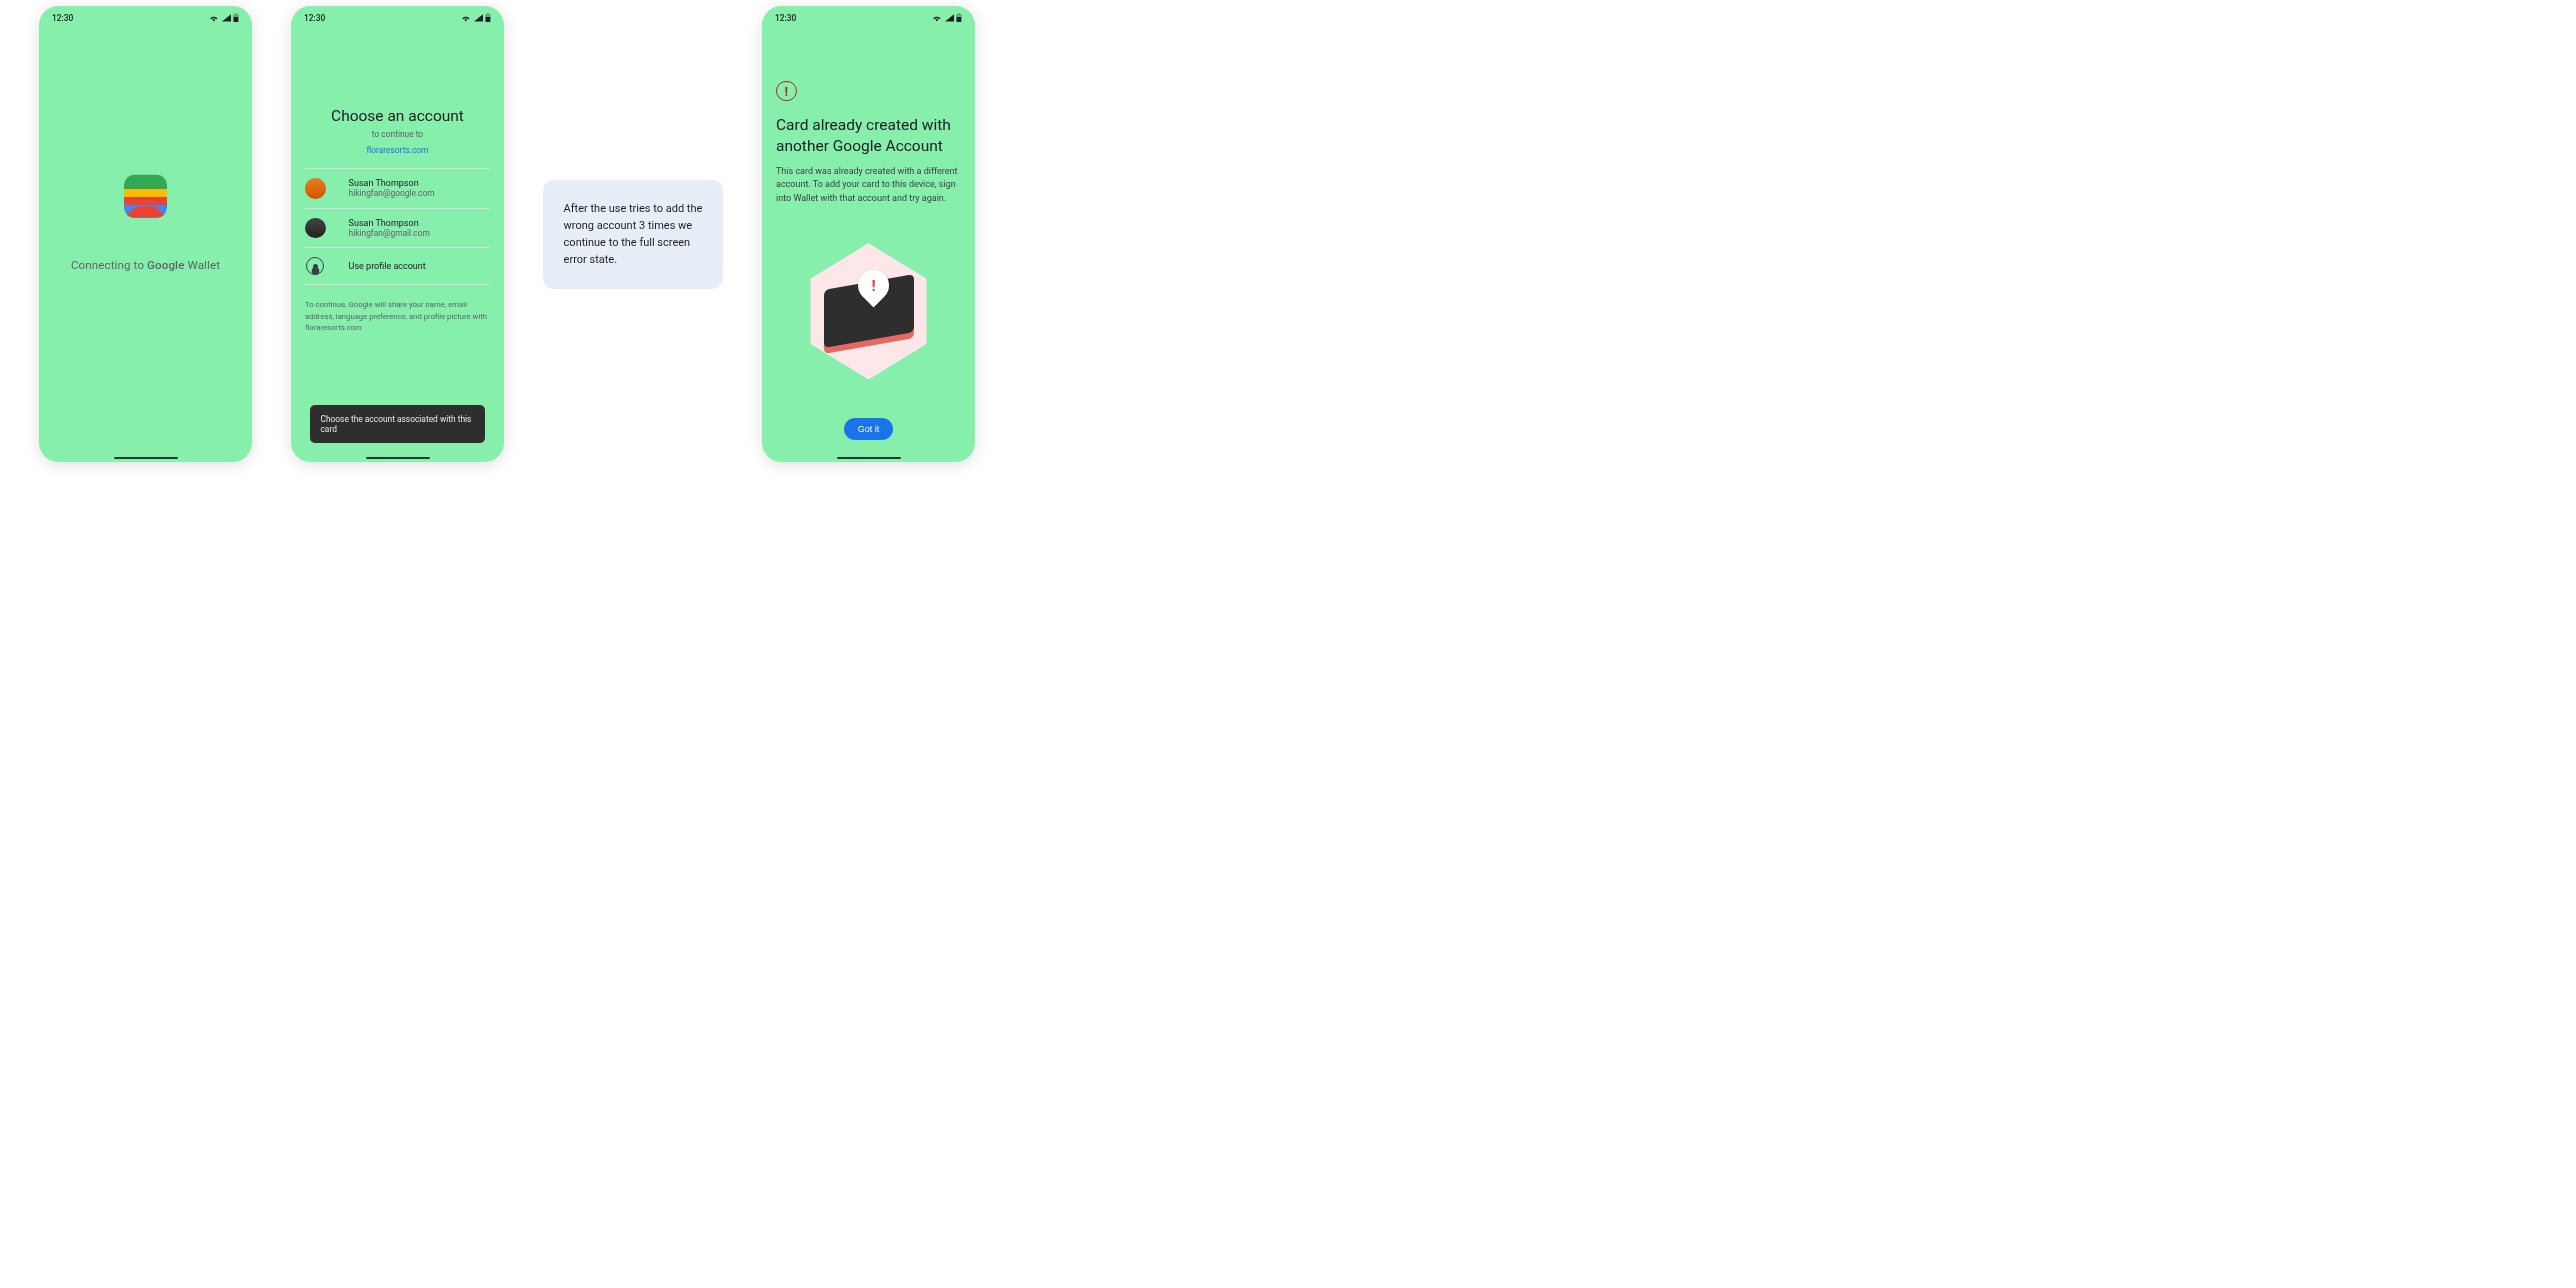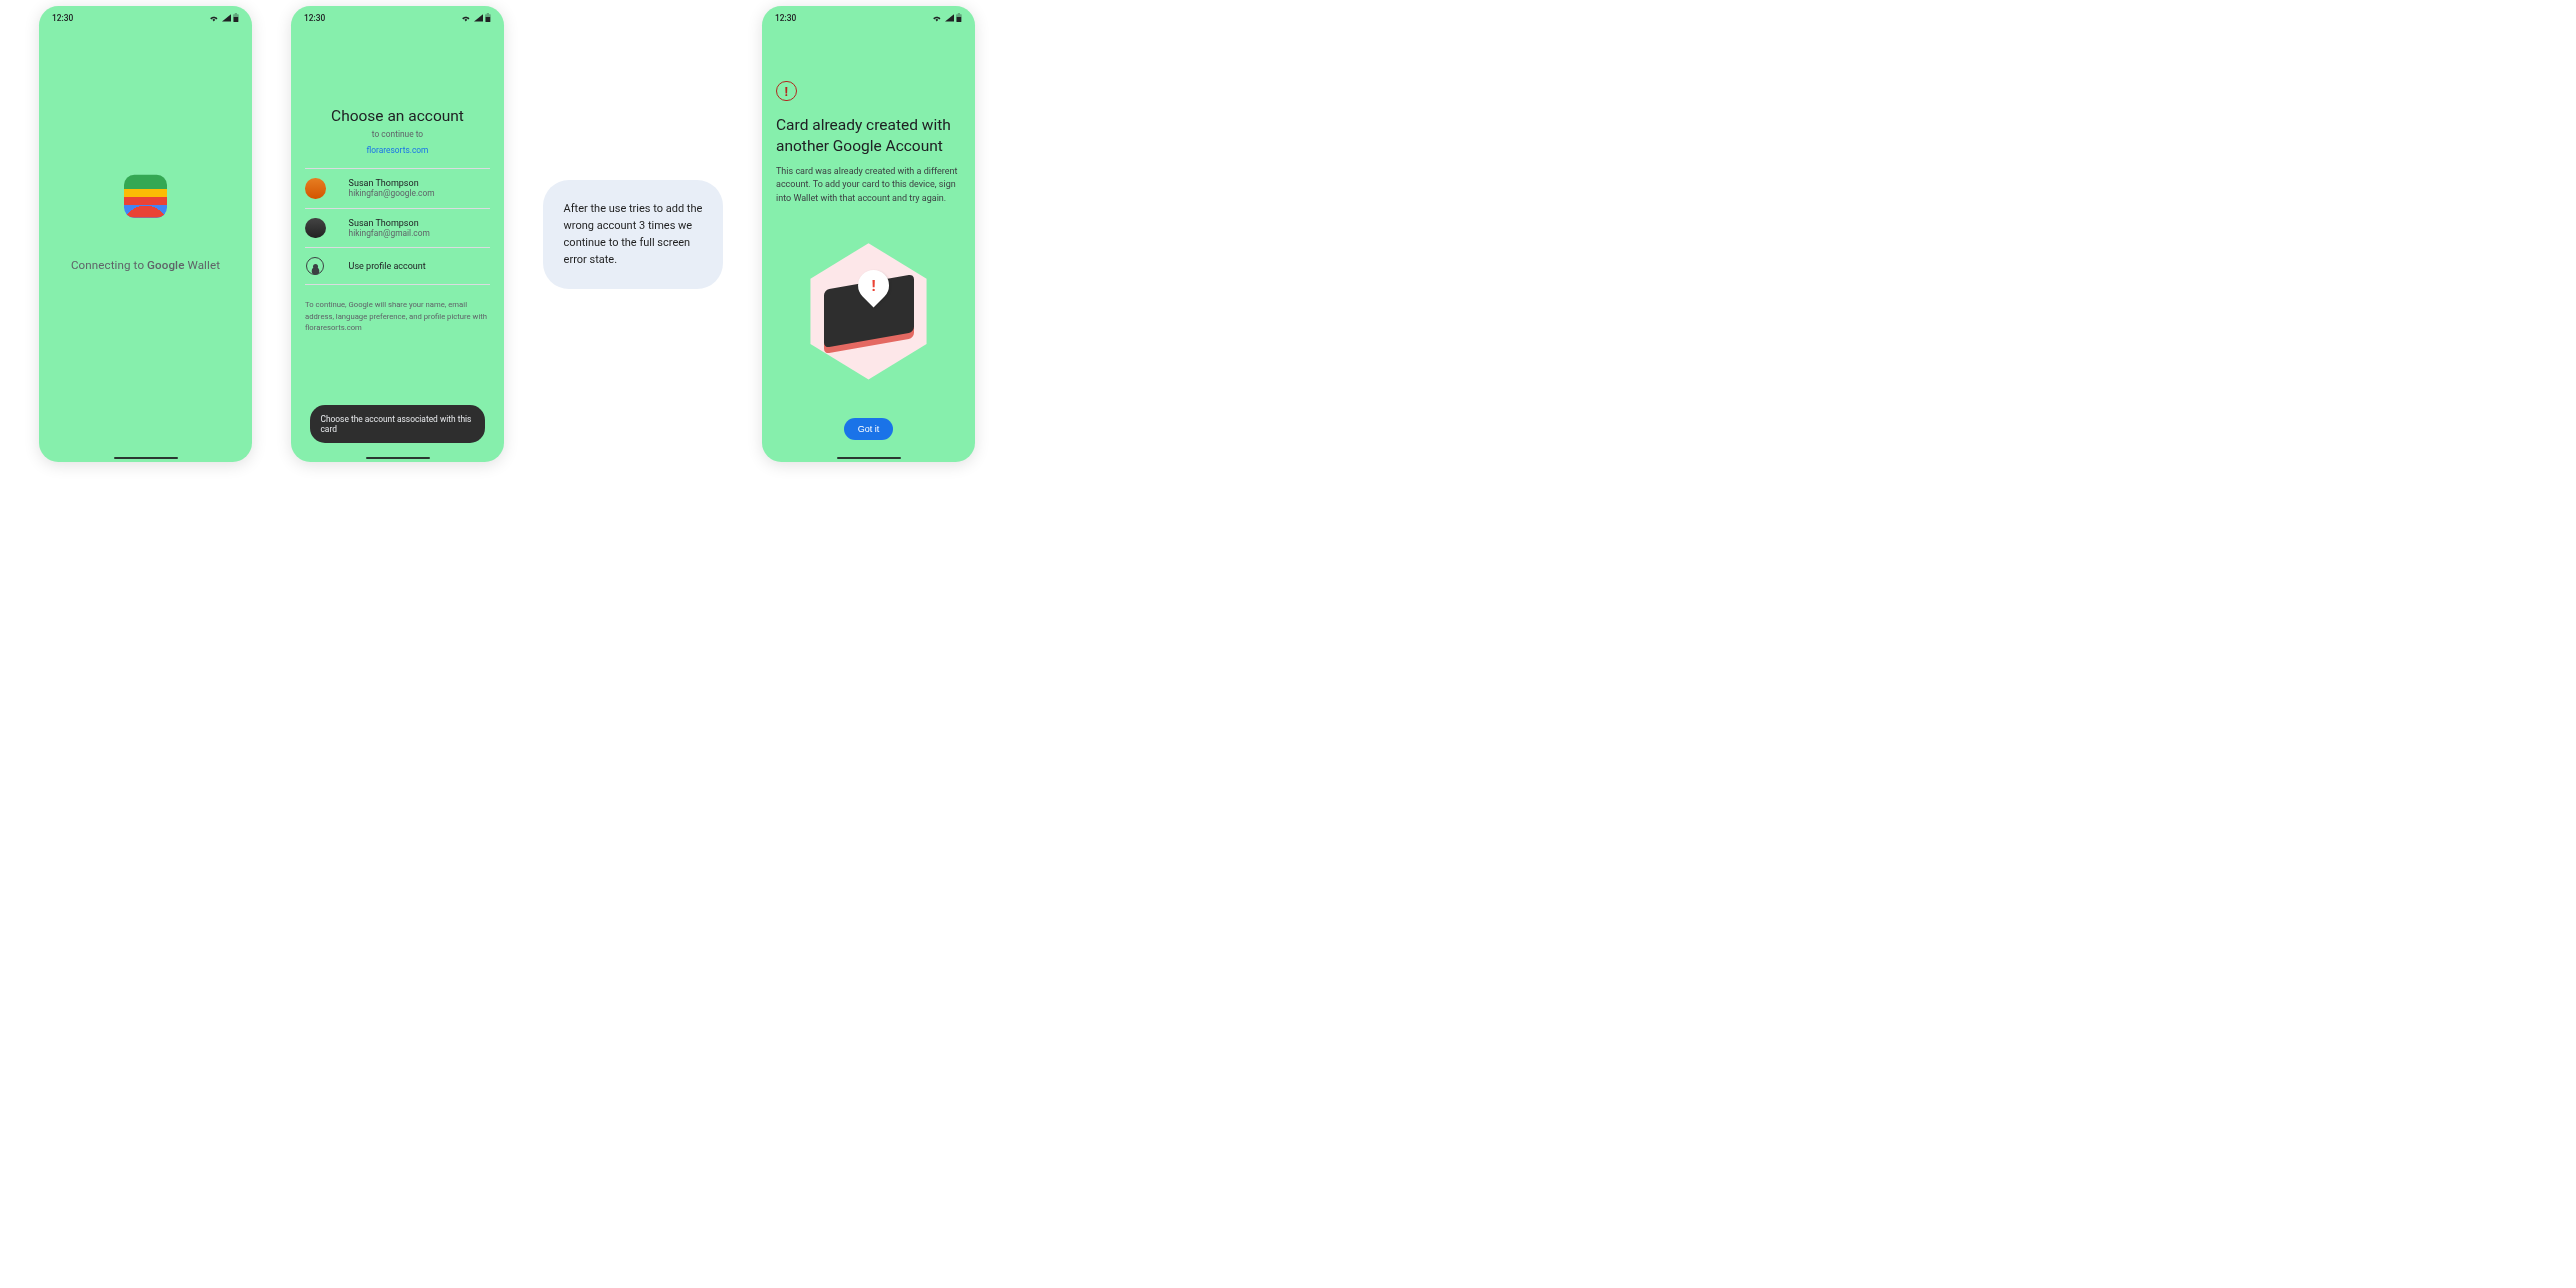--- a/index.html
+++ b/index.html
@@ -111,29 +111,29 @@
   .person-icon::before{
     content:"";width:5.2px;height:5.2px;border-radius:50%;background:#3c4043;display:block;box-shadow:0 4.5px 0 1.3px #3c4043;
   }
   .disclaimer{font-size:7.7px;color:var(--text-2);margin-top:14px;line-height:1.5;}
   .toast{
     margin:auto 5.2px 19.3px;
     background:#2e2e2e;
     color:#e8eaed;
     font-size:8.4px;
     padding:9px 10.3px;
-    border-radius:15px;
+    border-radius:5px;
   }
 
   
   .callout{
     width:180px;
     padding:20.6px 20.6px;
     background:#e8eef7;
-    border-radius:26px;
+    border-radius:10px;
     font-size:11px;
     line-height:1.55;
     color:#1f1f1f;
   }
 
   
   .s3-body{flex:1;display:flex;flex-direction:column;padding:0 14px;}
   .alert-badge{
     width:20.6px;height:20.6px;border:1.9px solid #b3261e;border-radius:50%;
     display:flex;align-items:center;justify-content:center;color:#b3261e;font-weight:700;font-size:13px;

